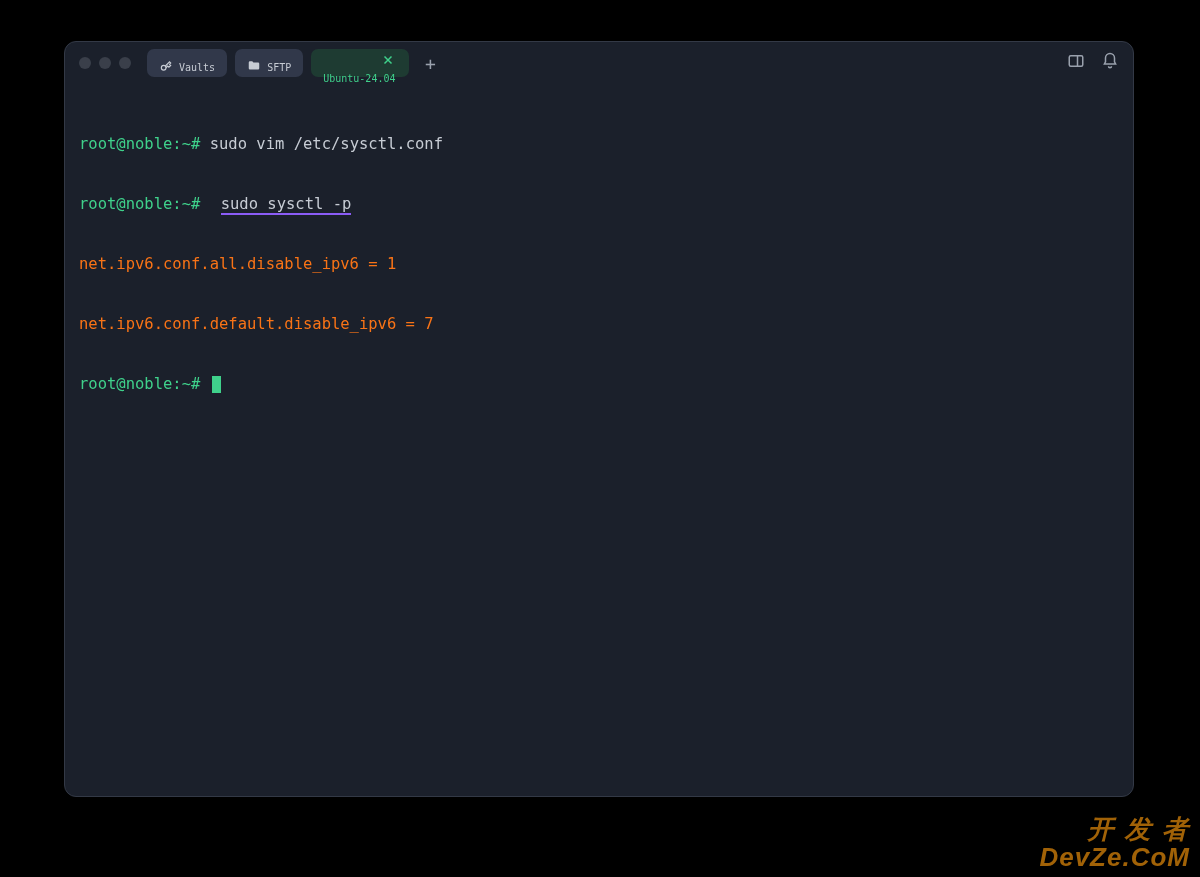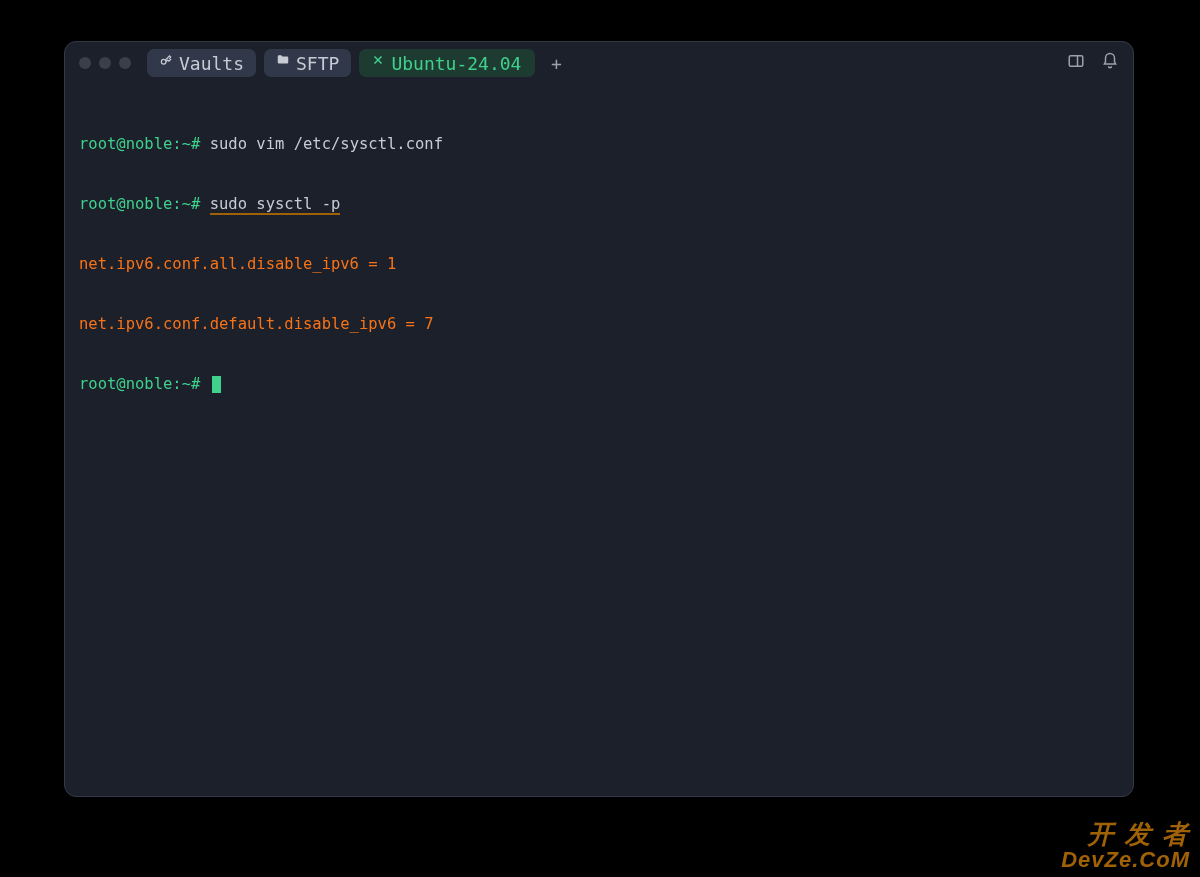--- a/index.html
+++ b/index.html
@@ -42,34 +42,35 @@
     background: #3a3f4a;
   }
   .tabs {
     display: flex;
     align-items: center;
     gap: 8px;
     margin-left: 6px;
   }
   .tab {
     display: flex;
-    align-items: flex-start;
+    align-items: flex-end;
     gap: 6px;
     padding: 4px 12px;
     border-radius: 7px;
-    font-size: 18px;
+    font-size: 10px;
     color: #c7ccd4;
     cursor: pointer;
     background: #31384a;
     height: 28px;
   }
   .tab.active {
     background: #1e3b32;
     color: #3fd18b;
     padding-right: 14px;
+    flex-direction: column;
   }
   .tab .icon {
     width: 14px;
     height: 14px;
     display: inline-flex;
     align-items: center;
     justify-content: center;
   }
   .tab .icon svg { width: 14px; height: 14px; }
   .close-x {
@@ -103,21 +104,22 @@
     line-height: 20px;
     color: #c7ccd4;
     white-space: pre;
     overflow: hidden;
   }
   .line { display: block; }
   .prompt { color: #3fd18b; }
   .cmd { color: #c7ccd4; }
   .out { color: #f97316; }
   .underline-sel {
-    border-bottom: 2px solid #a16207;
+    border-bottom: 2px solid #8b5cf6;
+    margin-left: 11px;
   }
   .cursor {
     display: inline-block;
     width: 9px;
     height: 17px;
     background: #3fd18b;
     vertical-align: text-bottom;
     margin-left: 2px;
   }
   .watermark {
@@ -126,21 +128,21 @@
     bottom: 6px;
     text-align: right;
     font-family: "Arial Black", Arial, sans-serif;
     font-weight: 800;
     font-style: italic;
     color: #a16207;
     letter-spacing: 2px;
     line-height: 1.05;
   }
   .watermark .l1 { font-size: 26px; }
-  .watermark .l2 { font-size: 22px; letter-spacing: 1px; }
+  .watermark .l2 { font-size: 26px; letter-spacing: 1px; }
 </style>
 </head>
 <body>
 
 <div class="window">
 
   <div class="titlebar">
     <div class="traffic-lights">
       <div class="tl-dot"></div>
       <div class="tl-dot"></div>

